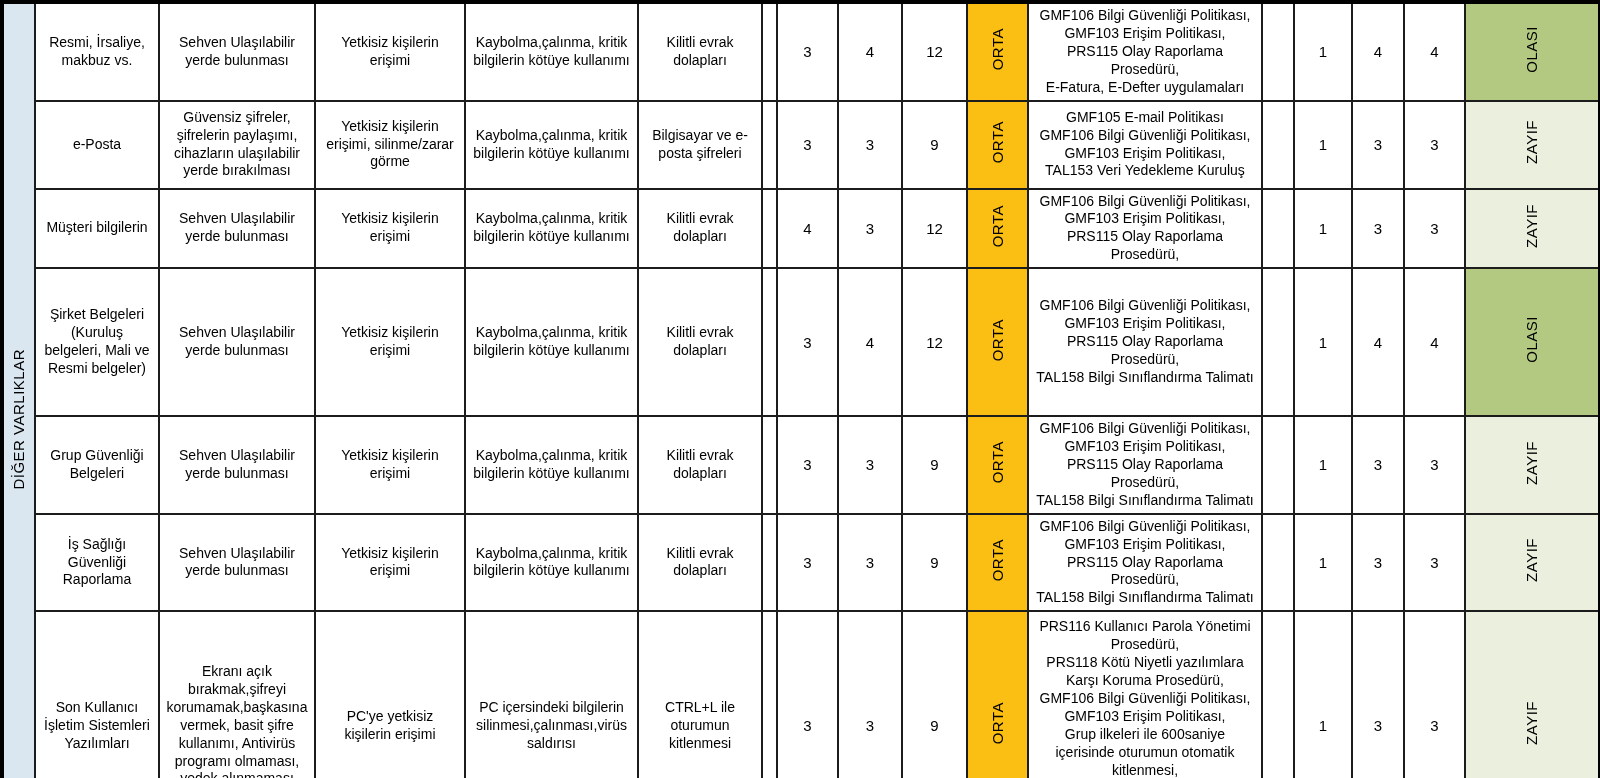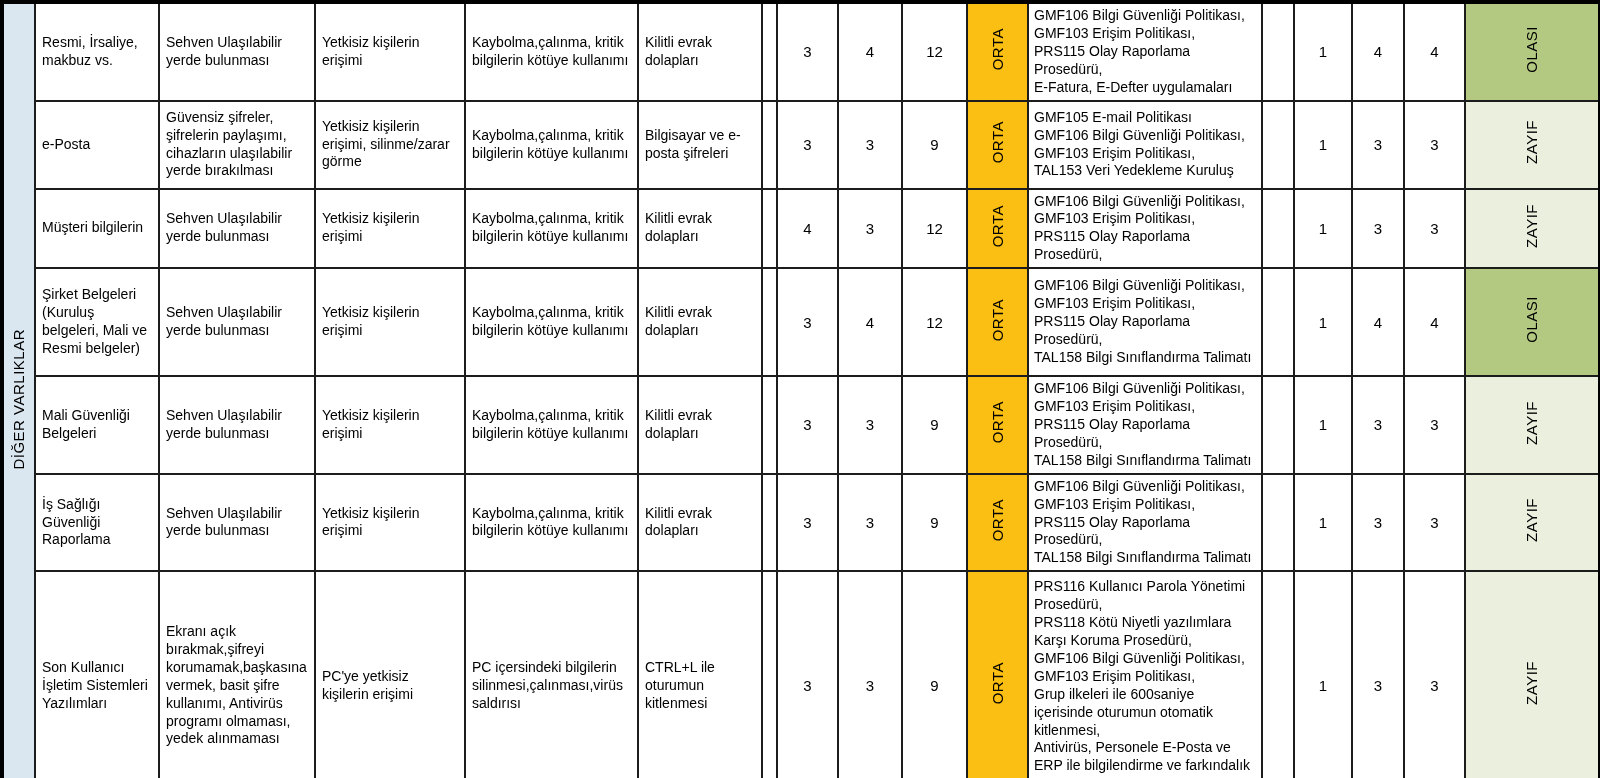--- a/index.html
+++ b/index.html
@@ -12,37 +12,37 @@
   }
   td {
     border:2px solid #1c1c1c;
     font-size:14px;
     line-height:1.28;
     padding:3px 6px;
     vertical-align:middle;
     overflow:hidden;
     word-wrap:break-word;
   }
-  td.txt { text-align:left; }
+  td.txt { text-align:center; }
   td.num { text-align:center; font-size:15px; }
   td.measures { white-space:pre-line; padding:3px 5px; }
   td.vcell { text-align:center; padding:0; }
   td.group-cell { padding:0; text-align:center; }
   .vtext {
     display:inline-block;
     writing-mode:vertical-rl;
     transform:rotate(180deg);
     white-space:nowrap;
     font-size:15px;
     letter-spacing:0.5px;
   }
   tr.r0 { height:80px; }
   tr.r1 { height:88px; }
   tr.r2 { height:64px; }
-  tr.r3 { height:108px; }
+  tr.r3 { height:148px; }
   tr.r4 { height:86px; }
   tr.r5 { height:90px; }
   tr.r6 { height:230px; }
 </style>
 </head>
 <body>
 
 <table class="risk">
   <colgroup>
     <col style="width:33px">
@@ -147,21 +147,21 @@
 PRS115 Olay Raporlama Prosedürü,
 TAL158 Bilgi Sınıflandırma Talimatı</td>
       <td class="num"></td>
       <td class="num">1</td>
       <td class="num">4</td>
       <td class="num">4</td>
       <td class="vcell" style="background: rgb(179, 201, 129);"><div class="vtext">OLASI</div></td>
     </tr>
 
     <tr class="r4">
-      <td class="txt">Mali Güvenliği Belgeleri</td>
+      <td class="txt">Grup Güvenliği Belgeleri</td>
       <td class="txt">Sehven Ulaşılabilir yerde bulunması</td>
       <td class="txt">Yetkisiz kişilerin erişimi</td>
       <td class="txt">Kaybolma,çalınma, kritik bilgilerin kötüye kullanımı</td>
       <td class="txt">Kilitli evrak dolapları</td>
       <td class="num"></td>
       <td class="num">3</td>
       <td class="num">3</td>
       <td class="num">9</td>
       <td class="vcell" style="background: rgb(251, 190, 18);"><div class="vtext">ORTA</div></td>
       <td class="txt measures">GMF106 Bilgi Güvenliği Politikası,

